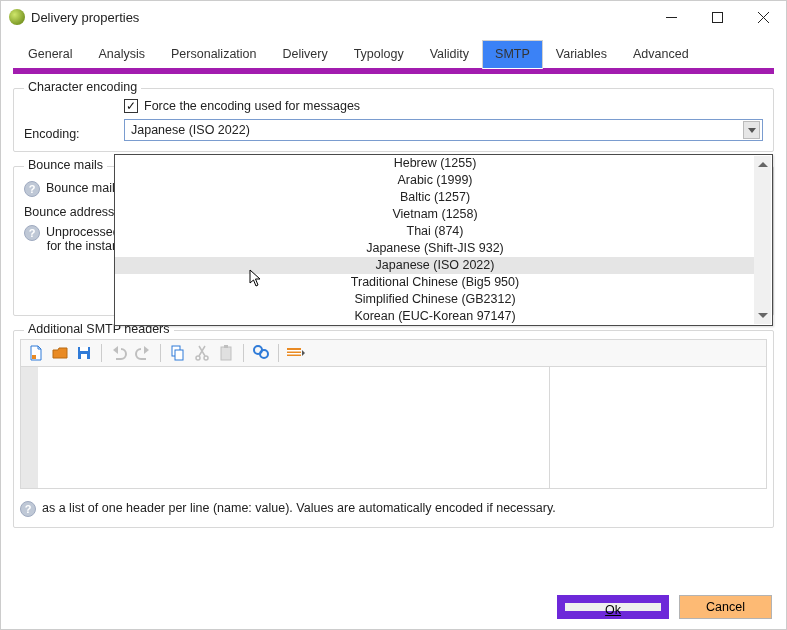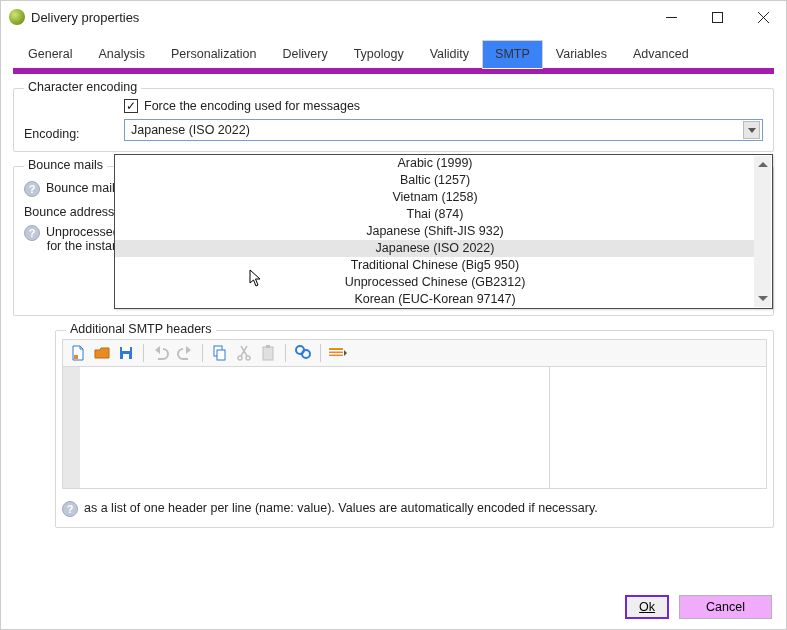--- a/index.html
+++ b/index.html
@@ -29,33 +29,33 @@
   .dd-row { padding:1px 6px 2px; white-space:nowrap; }
   .dd-row.hover { background:#e5e5e5; }
   .dd-scroll { position:absolute; right:1px; top:1px; bottom:1px; width:17px; background:#f0f0f0; display:flex; flex-direction:column; align-items:center; justify-content:space-between; }
   .scroll-arrow { width:100%; height:17px; display:flex; align-items:center; justify-content:center; color:#666; }
   .scroll-arrow::after { content:""; width:0;height:0; border-left:5px solid transparent; border-right:5px solid transparent; }
   .scroll-arrow.up::after { border-bottom:5px solid #666; }
   .scroll-arrow.down::after { border-top:5px solid #666; }
   .help-icon { width:16px;height:16px;border-radius:50%;background:#bfc8d6;color:#fff;display:flex;align-items:center;justify-content:center;font-size:11px;font-weight:bold;border:1px solid #9faac0;}
   .bounce-content { padding-top:4px; }
   .bounce-line { display:flex; align-items:flex-start; gap:6px; margin-bottom:8px;}
-  .addsmtp { margin-top:14px;margin-left:42px; }
+  .addsmtp { margin-top:14px; }
   .toolbar { background:#f8f8f8; border:1px solid #d8d8d8; border-bottom:none; padding:4px 6px; display:flex; align-items:center; gap:6px; }
   .tb-sep { width:1px; height:18px; background:#ccc; margin:0 2px; }
   .tb-btn { width:18px; height:18px; display:flex; align-items:center; justify-content:center; }
   .tb-btn svg { display:block; }
   .editor { border:1px solid #d8d8d8; height:123px; background:#fff; display:flex; }
   .editor .gutter { width:17px; background:#e8e8e8; border-right:0px solid #ccc; }
   .editor .body { flex:1; border-right:1px solid #d8d8d8;}
   .editor .right-pane { width:216px; }
   .footer-note { margin-top:12px; display:flex; align-items:flex-start; gap:6px; padding-right:30px; }
   .dialog-buttons { position:absolute; bottom:10px; right:14px; display:flex; gap:10px; }
-  .dlg-btn { height:24px; padding:2px 26px; border:1px solid #b3b3b3; background:#f0abfc; font-size:12.5px; }
-  .dlg-btn.primary { border:2px solid #6d28d9; padding:0 12px; background:#efefef;}
+  .dlg-btn { height:24px; padding:2px 26px; border:1px solid #b3b3b3; background:#fdba74; font-size:12.5px; }
+  .dlg-btn.primary { border:8px solid #6d28d9; padding:0 40px; background:#efefef;}
   .cursor { position:absolute; width:16px; height:16px; pointer-events:none; z-index:30; }
   .cursor svg { display:block; }
   .bounce-lbl { display:block; }
   .layer { position:relative; }
   .dim { opacity:0.5; }
   
   .under { position:relative; z-index:1; }
   .dd-overlay { z-index:20; }
 </style>
 </head>
@@ -126,28 +126,29 @@
           <span class="help-icon">?</span>
           <span>
             <span class="bounce-lbl">Unprocessed</span>
             <span class="bounce-lbl">for the instan</span>
           </span>
         </div>
       </div>
 
       <div class="dd-container dd-overlay" style="top:-13px;">
         <div id="dd-items" style="padding-right:17px;">
+            <div class="dd-row">Hebrew (1255)</div>
             <div class="dd-row">Arabic (1999)</div>
             <div class="dd-row">Baltic (1257)</div>
             <div class="dd-row">Vietnam (1258)</div>
             <div class="dd-row">Thai (874)</div>
             <div class="dd-row">Japanese (Shift-JIS 932)</div>
             <div class="dd-row hover">Japanese (ISO 2022)</div>
             <div class="dd-row">Traditional Chinese (Big5 950)</div>
-            <div class="dd-row">Unprocessed Chinese (GB2312)</div>
+            <div class="dd-row">Simplified Chinese (GB2312)</div>
             <div class="dd-row">Korean (EUC-Korean 97147)</div>
           </div>
         <div class="dd-scroll">
           <div class="scroll-arrow up"></div>
           <div class="scroll-arrow down"></div>
         </div>
         <div class="cursor" style="left:134px; top:114px;">
           <svg width="14" height="18" viewBox="0 0 14 18">
               <path d="M1 1 L1 14 L4.5 11 L7 17 L9 16 L6.5 10 L11 10 Z" fill="#fff" stroke="#000" stroke-width="1"></path>
             </svg>

